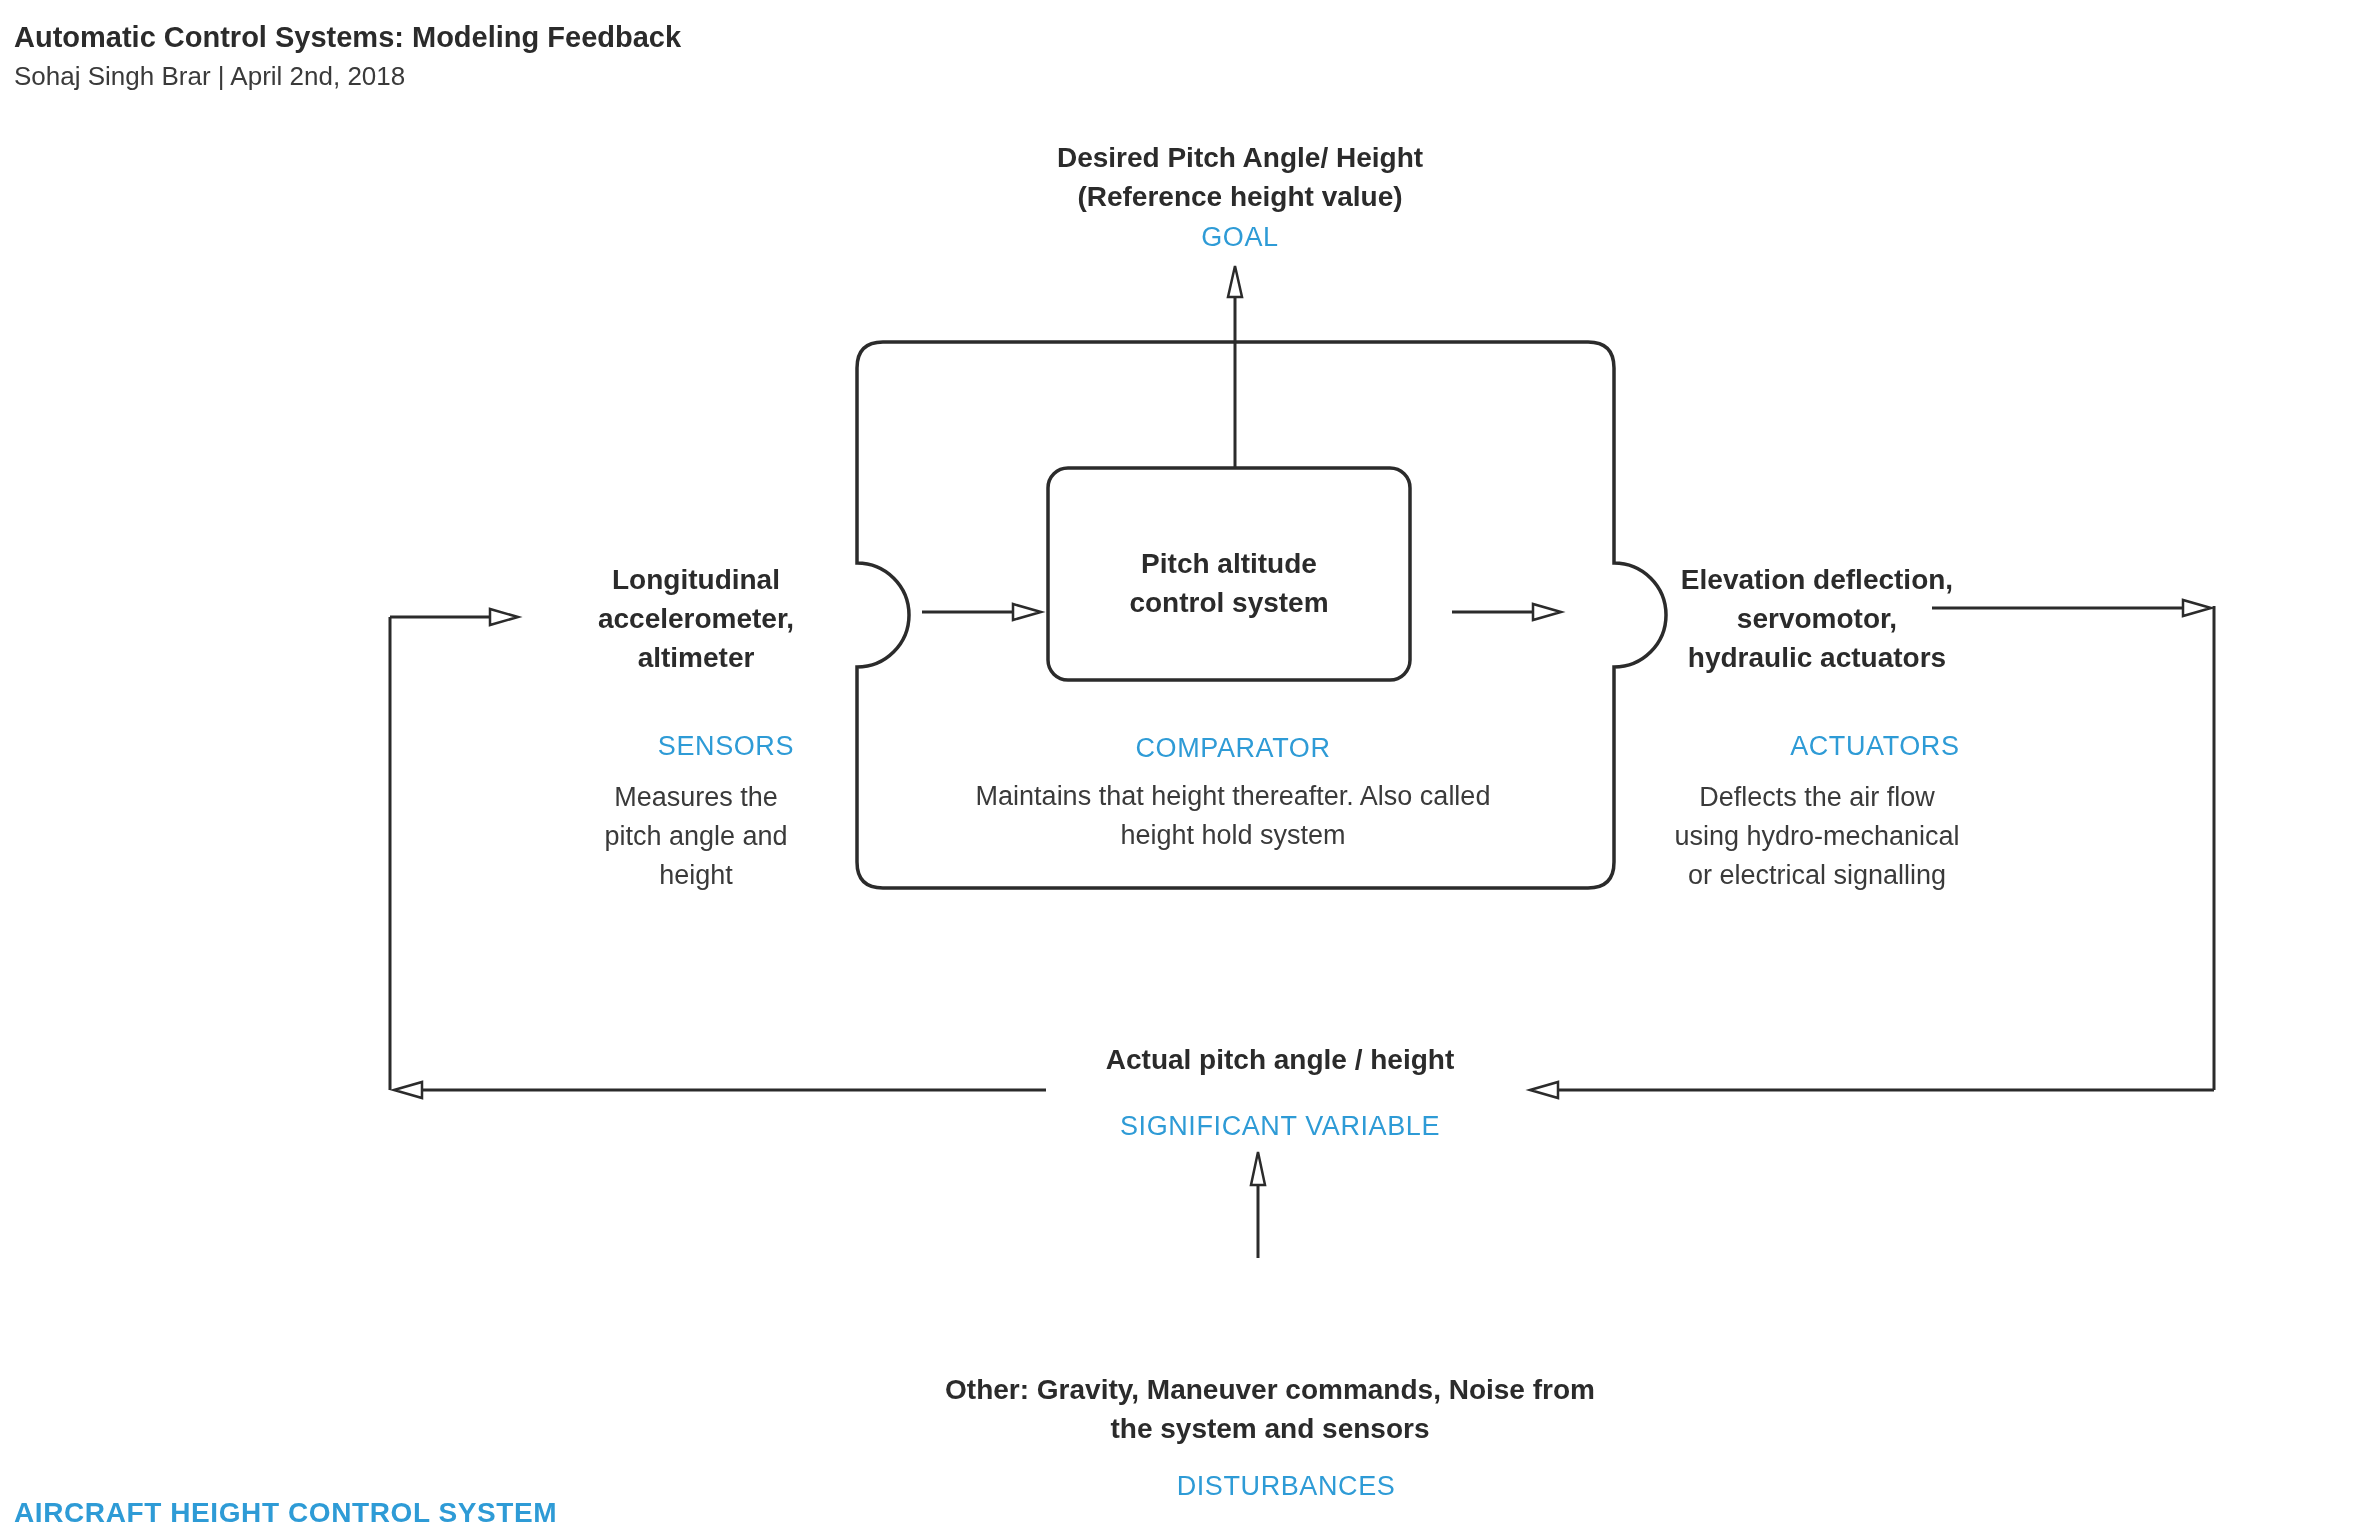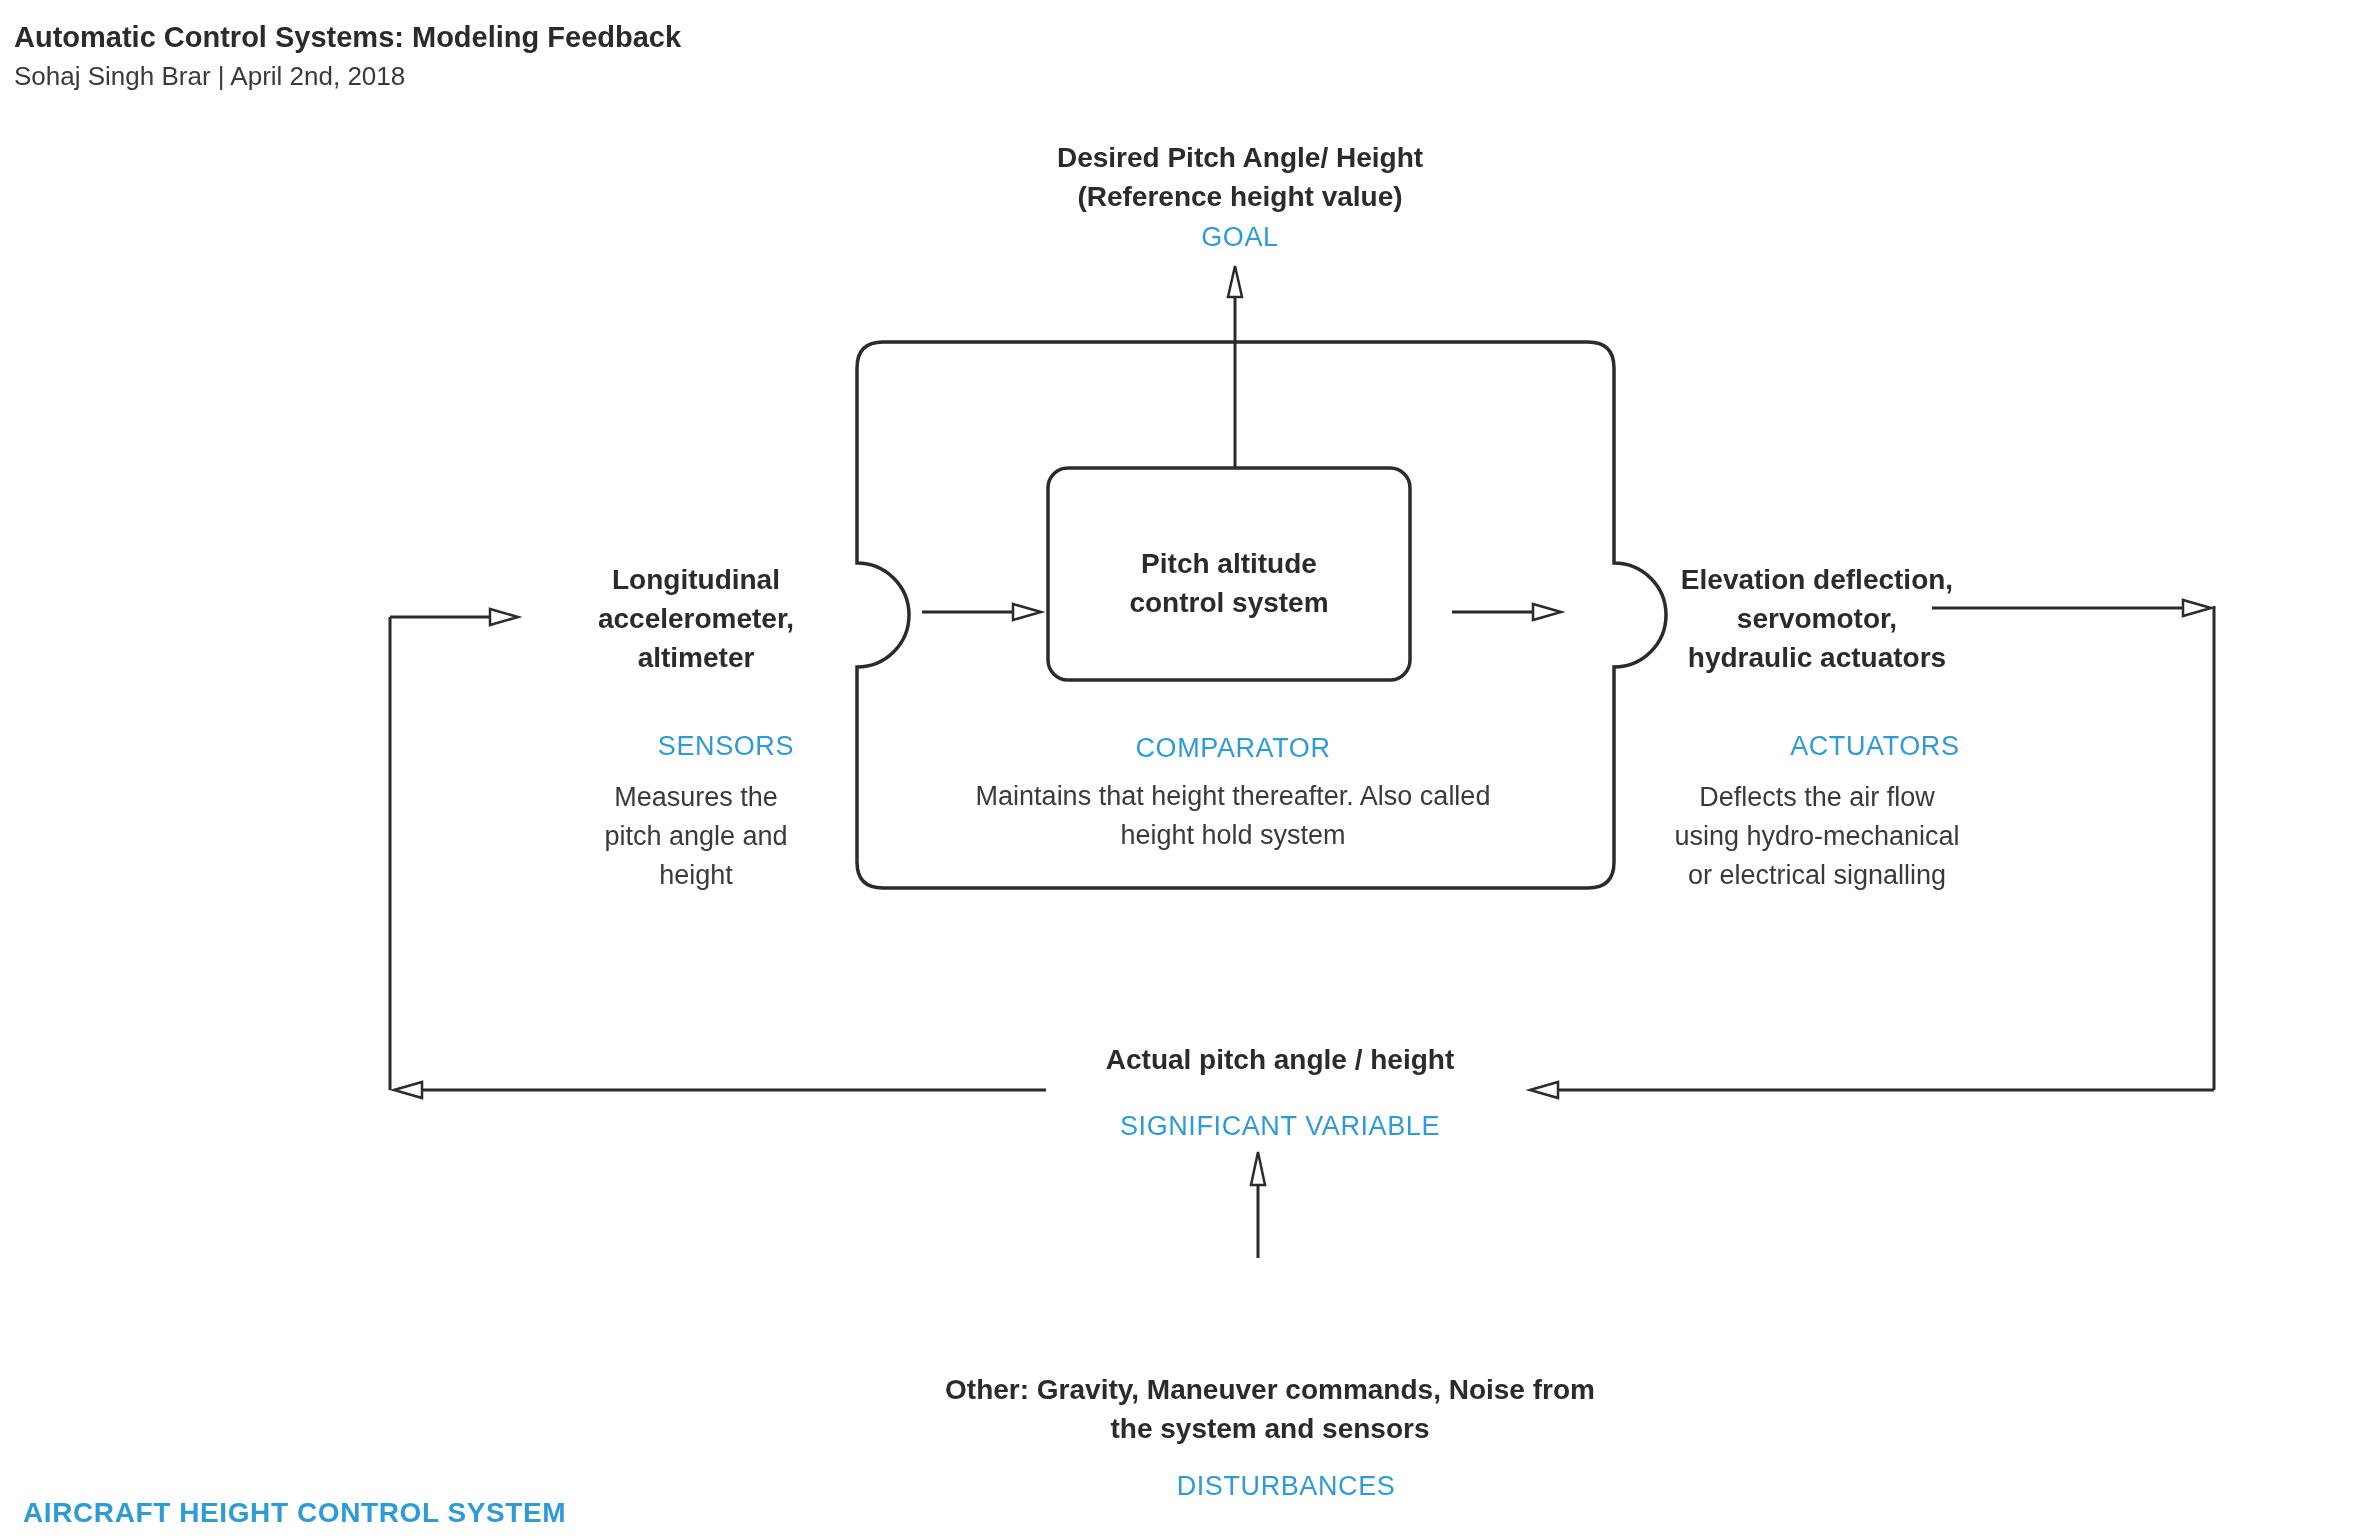--- a/index.html
+++ b/index.html
@@ -30,21 +30,21 @@
   #comparator-block{left:1233px;top:734px;}
   #actuators-block{left:1817px;top:560px;}
   .tag-row{margin-top:55px;text-align:right;}
   .desc-row{margin-top:18px;}
   #comparator-block .desc-row{margin-top:15px;}
   #actual-label{left:1280px;top:1040px;}
   #sigvar-tag{left:1280px;top:1112px;}
   #atmos-label{left:1270px;top:1286px;}
   #other-label{left:1270px;top:1370px;}
   #disturbances-tag{left:1286px;top:1472px;}
-  #footer-label{left:14px;top:1498px;font-weight:bold;font-size:28px;line-height:30px;color:#2E9BD6;letter-spacing:0.6px;margin-left:9px;}
+  #footer-label{left:14px;top:1498px;font-weight:bold;font-size:28px;line-height:30px;color:#2E9BD6;letter-spacing:0.6px;}
 </style>
 </head>
 <body>
 
 <div id="page">
 
   <div class="abs" id="page-title">Automatic Control Systems: Modeling Feedback</div>
   <div class="abs" id="page-byline">Sohaj Singh Brar | April 2nd, 2018</div>
 
   <svg id="svg-layer" width="2380" height="1540" viewBox="0 0 2380 1540">

